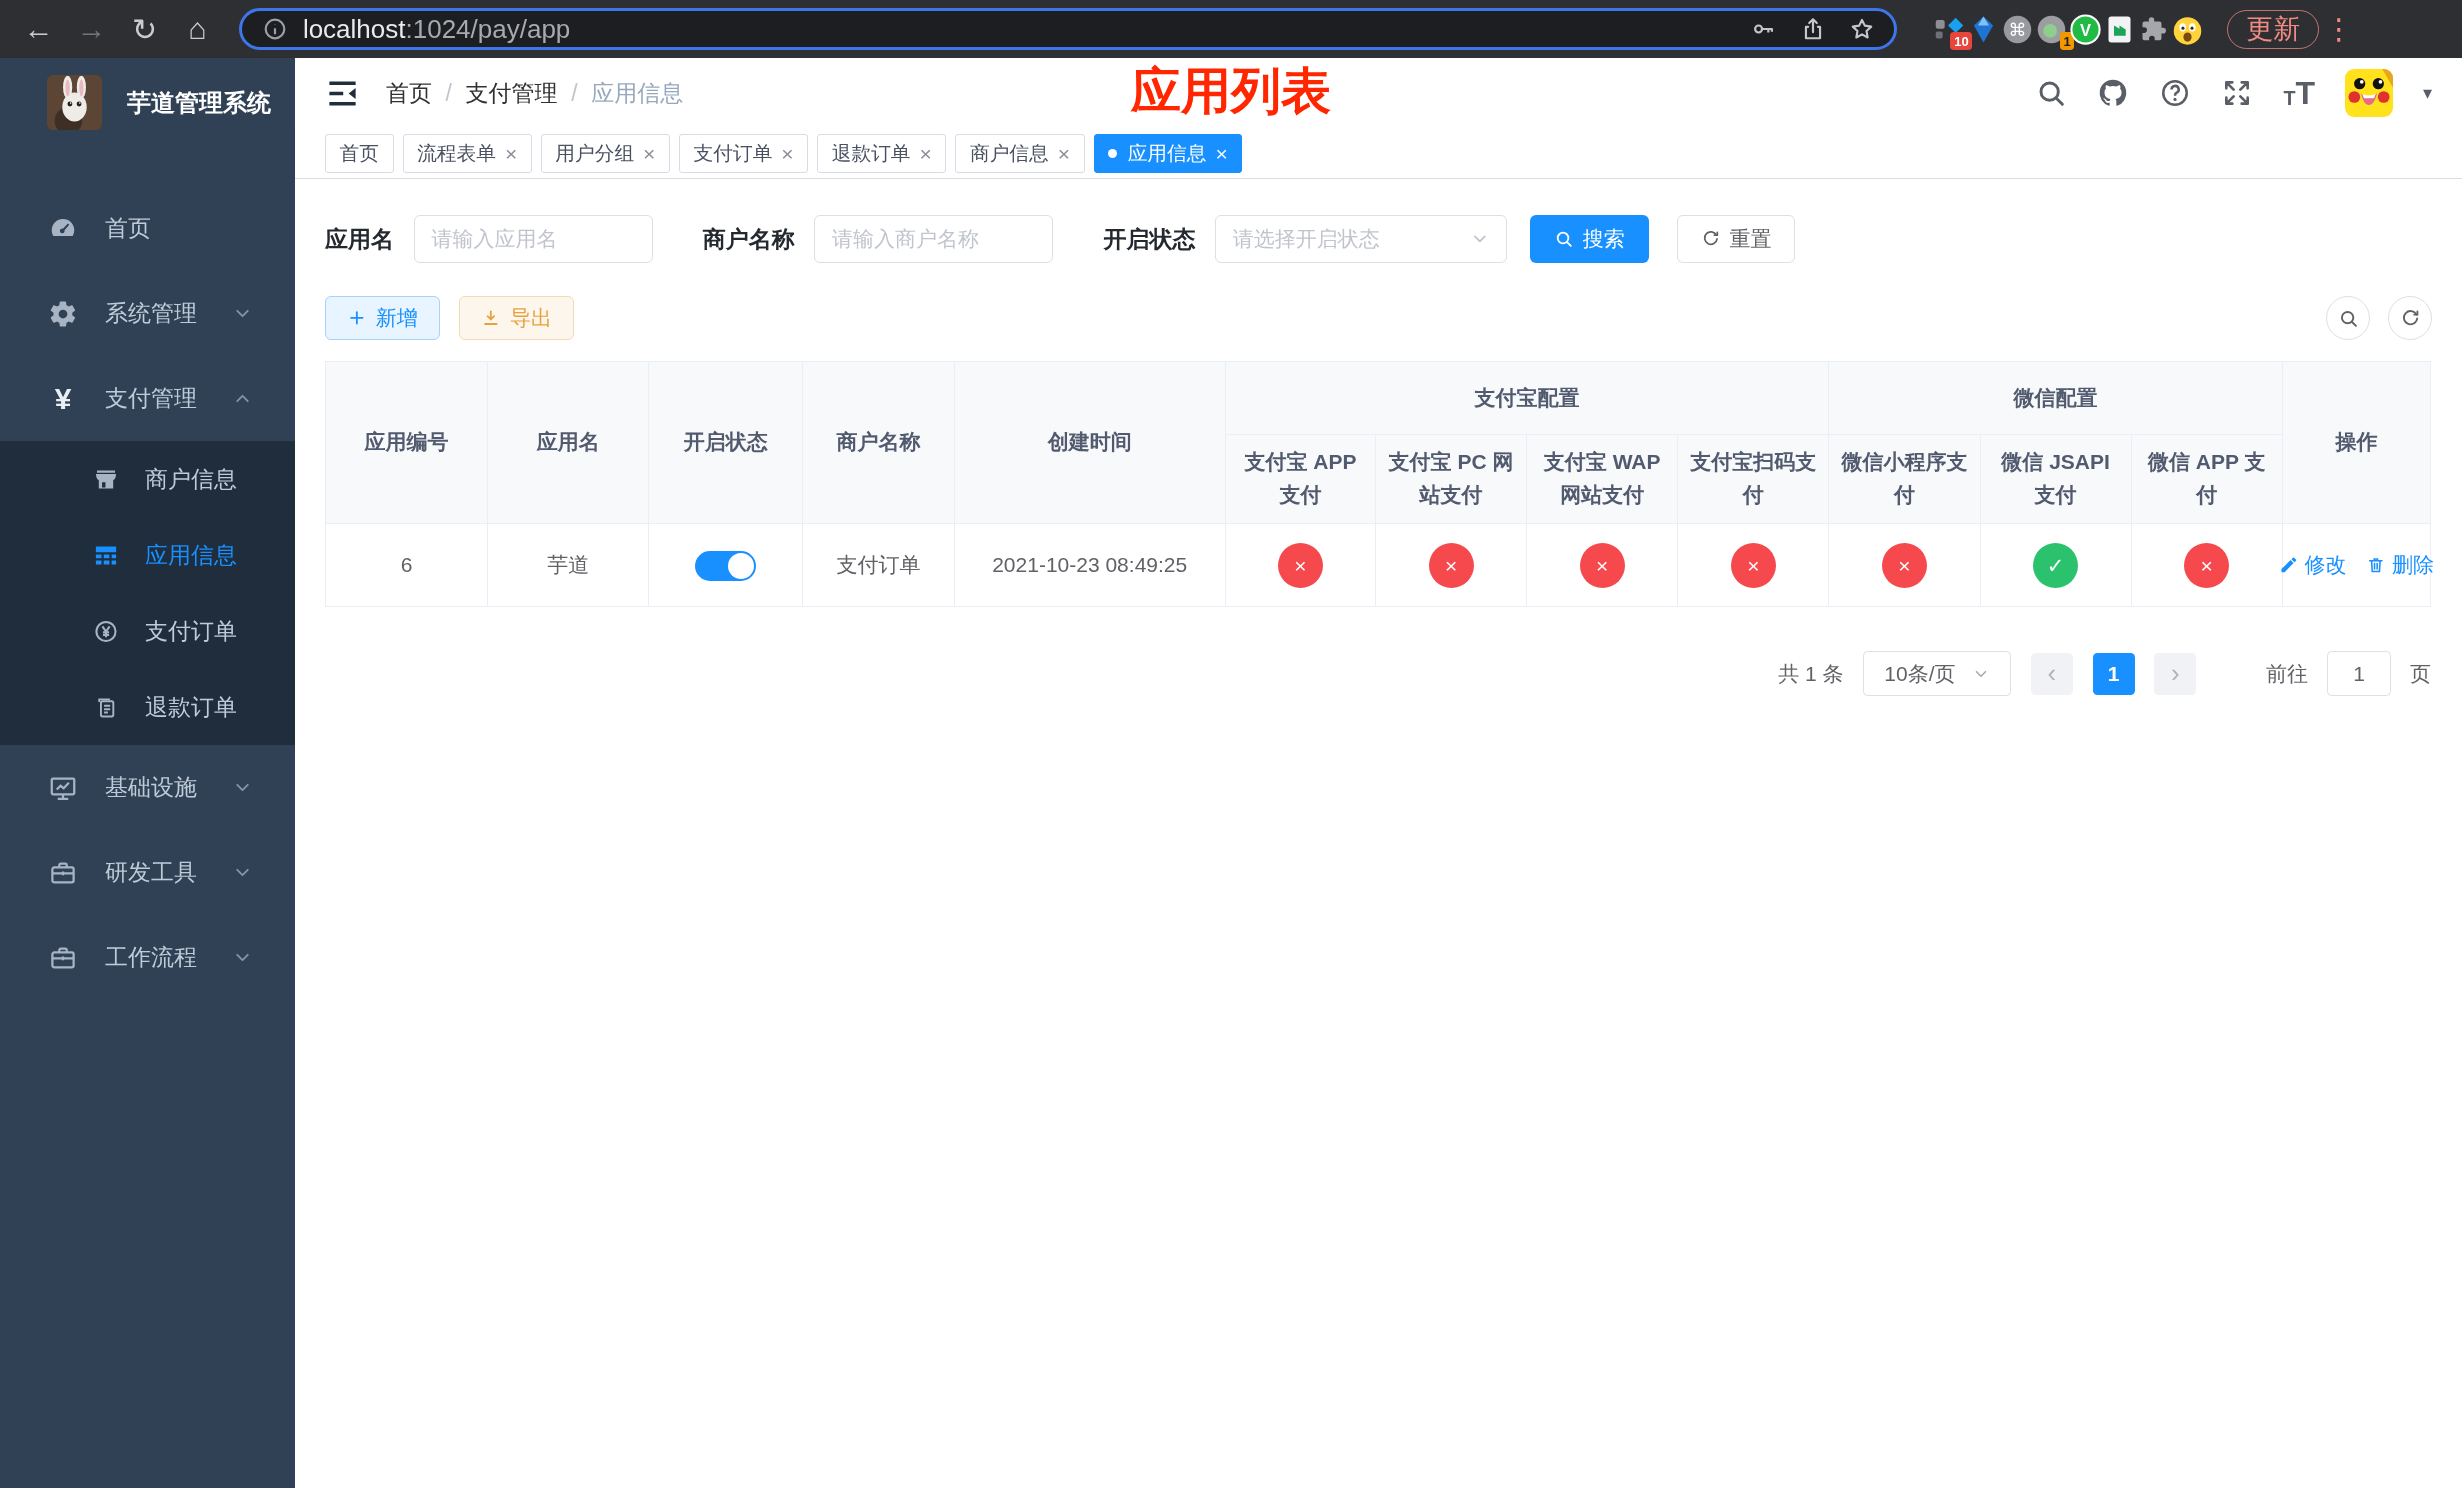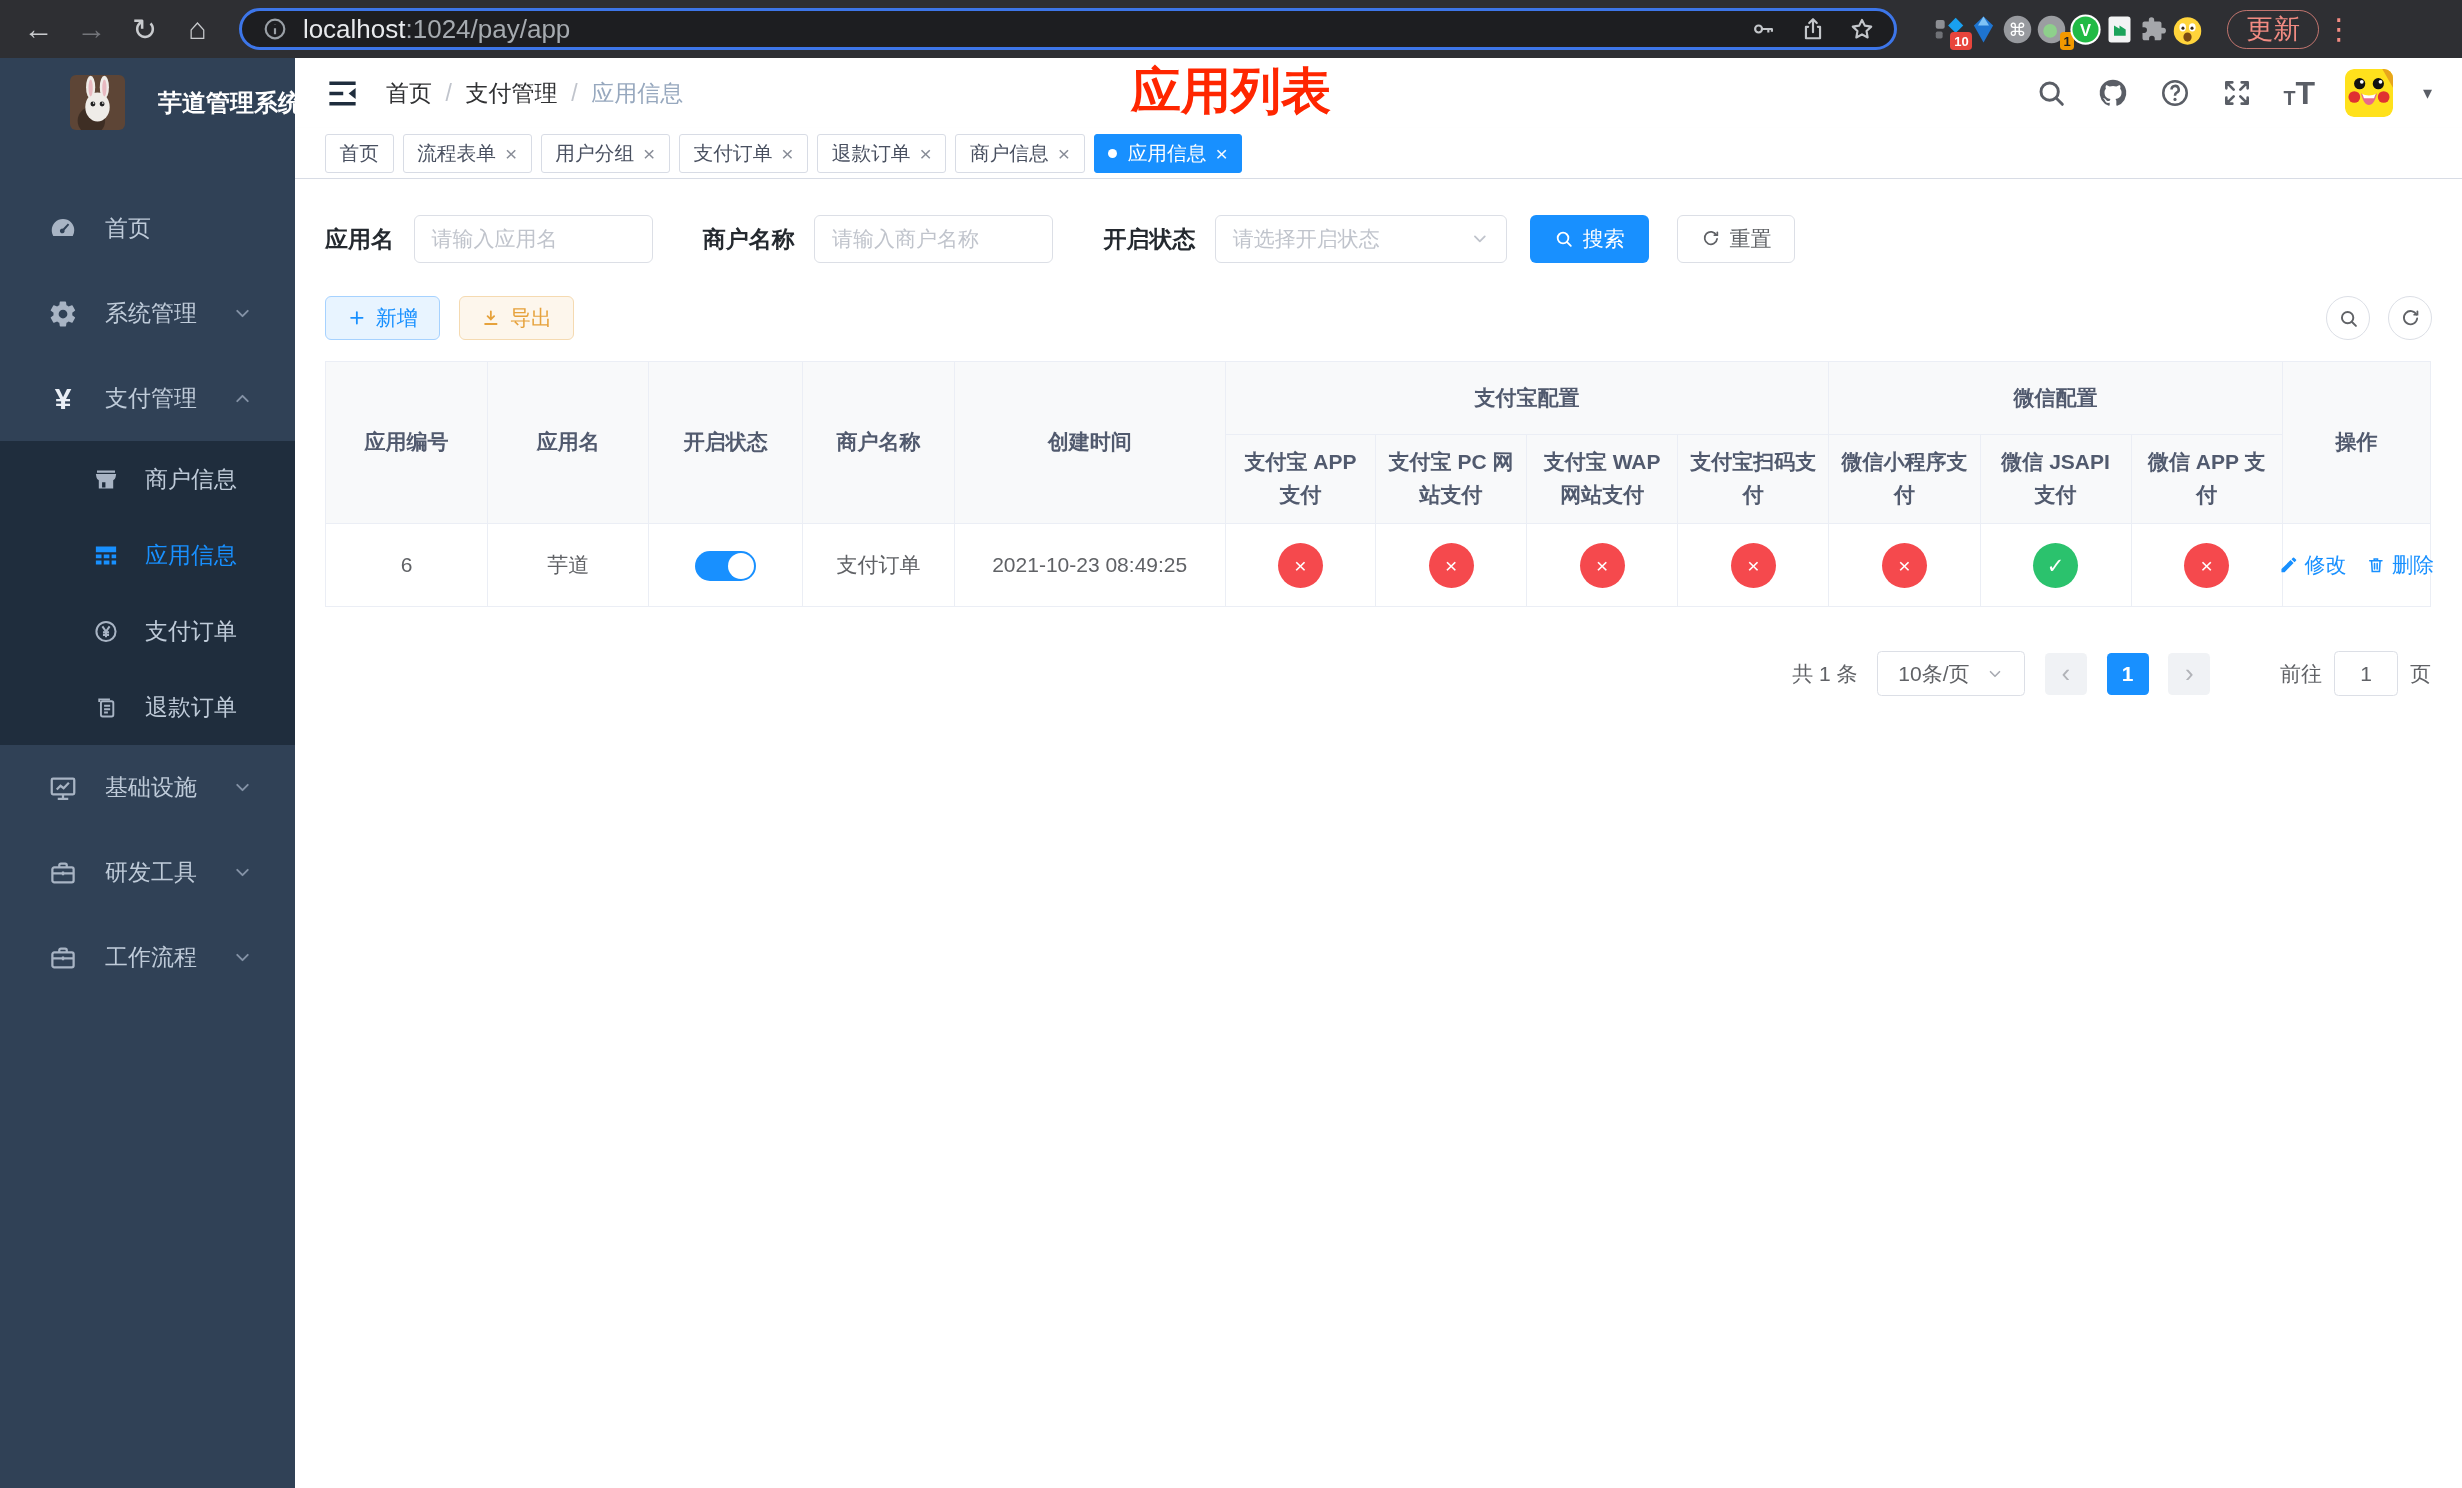--- a/index.html
+++ b/index.html
@@ -24,21 +24,21 @@
   .ext{width:33px;height:33px;position:relative;display:flex;align-items:center;justify-content:center}
   .ext svg{display:block}
   .badge{position:absolute;bottom:-4.5px;right:-6px;background:#e8453c;color:#fff;font-size:13px;line-height:1;padding:2.3px 3.8px;border-radius:3.8px;font-weight:700}
   .badge.orange{background:#f29900;color:#20211f}
   .update-pill{margin-left:19.7px;height:39px;padding:0 18px;border:1.5px solid rgba(242,139,130,.75);border-radius:21px;color:#f28b82;font-size:27px;display:flex;align-items:center}
   .menu-dots{color:#f28b82;font-size:29px;width:33px;text-align:center;line-height:1}
 
   
   .shell{display:flex;height:1431px}
   .sidebar{width:295px;flex:0 0 295px;background:#304156;color:#bfcbd9;overflow:hidden}
-  .logo-row{height:89px;display:flex;align-items:center;gap:33px;padding:0 70px}
+  .logo-row{height:89px;display:flex;align-items:center;gap:25px;padding:0 47px}
   .logo-img{width:55px;height:55px;border-radius:6px;overflow:hidden;flex:0 0 55px}
   .logo-title{color:#fff;font-size:24px;font-weight:700;white-space:nowrap}
   .menu{padding-top:39px}
   .menu-item{height:85px;display:flex;align-items:center;gap:27px;padding:0 42px 0 48px;font-size:23px;cursor:pointer}
   .mi-icon{width:30px;height:30px;color:#a8b4c4;display:flex;align-items:center;justify-content:center;flex:0 0 30px}
   .mi-icon.yen{font-size:30px;font-weight:700;color:#e9eef5}
   .chev{margin-left:auto;color:#8492a6;width:21px;height:21px}
   .chev.up{transform:rotate(180deg)}
   .submenu{background:#1f2d3d}
   .submenu-item{height:76px;display:flex;align-items:center;gap:24px;padding-left:91px;font-size:23px;color:#bfcbd9;cursor:pointer}
@@ -109,21 +109,21 @@
   .op-link{display:inline-flex;align-items:center;gap:6px;color:var(--primary);cursor:pointer;white-space:nowrap}
   .op-link svg{width:19.7px;height:19.7px}
 
   
   .pagination{margin-top:44px;display:flex;align-items:center;justify-content:flex-end;font-size:21px;color:#606266;gap:19.7px;width:2106px}
   .pg-total{white-space:nowrap}
   .page-size{width:148px;height:45px;border:0.8px solid #dcdfe6;border-radius:4.5px;display:flex;align-items:center;justify-content:center;gap:16.7px;cursor:pointer;background:#fff}
   .page-size .chevd{width:18px;height:18px;color:#a8abb2}
   .pg-btn{width:42px;height:42px;border-radius:4.5px;background:#f0f2f5;color:#b1b3b8;display:flex;align-items:center;justify-content:center;font-size:26px;cursor:pointer}
   .pg-num{width:42px;height:42px;border-radius:4.5px;background:var(--primary);color:#fff;display:flex;align-items:center;justify-content:center;font-weight:700;cursor:pointer}
-  .goto{display:flex;align-items:center;gap:12px;margin-left:50px;white-space:nowrap}
+  .goto{display:flex;align-items:center;gap:19px;margin-left:50px;white-space:nowrap}
   .goto-input{width:64px;height:45px;border:0.8px solid #dcdfe6;border-radius:4.5px;text-align:center;font-size:21px;color:#606266;outline:none;font-family:inherit}
 
   
   .overlay-title{position:absolute;top:58px;left:1231px;transform:translateX(-50%);font-size:50px;font-weight:800;color:#ff2600;z-index:20;white-space:nowrap;pointer-events:none}
 
   .sprite{position:absolute;width:0;height:0;overflow:hidden}
   svg.ic{width:100%;height:100%;display:block}
 </style>
 </head>
 <body>

